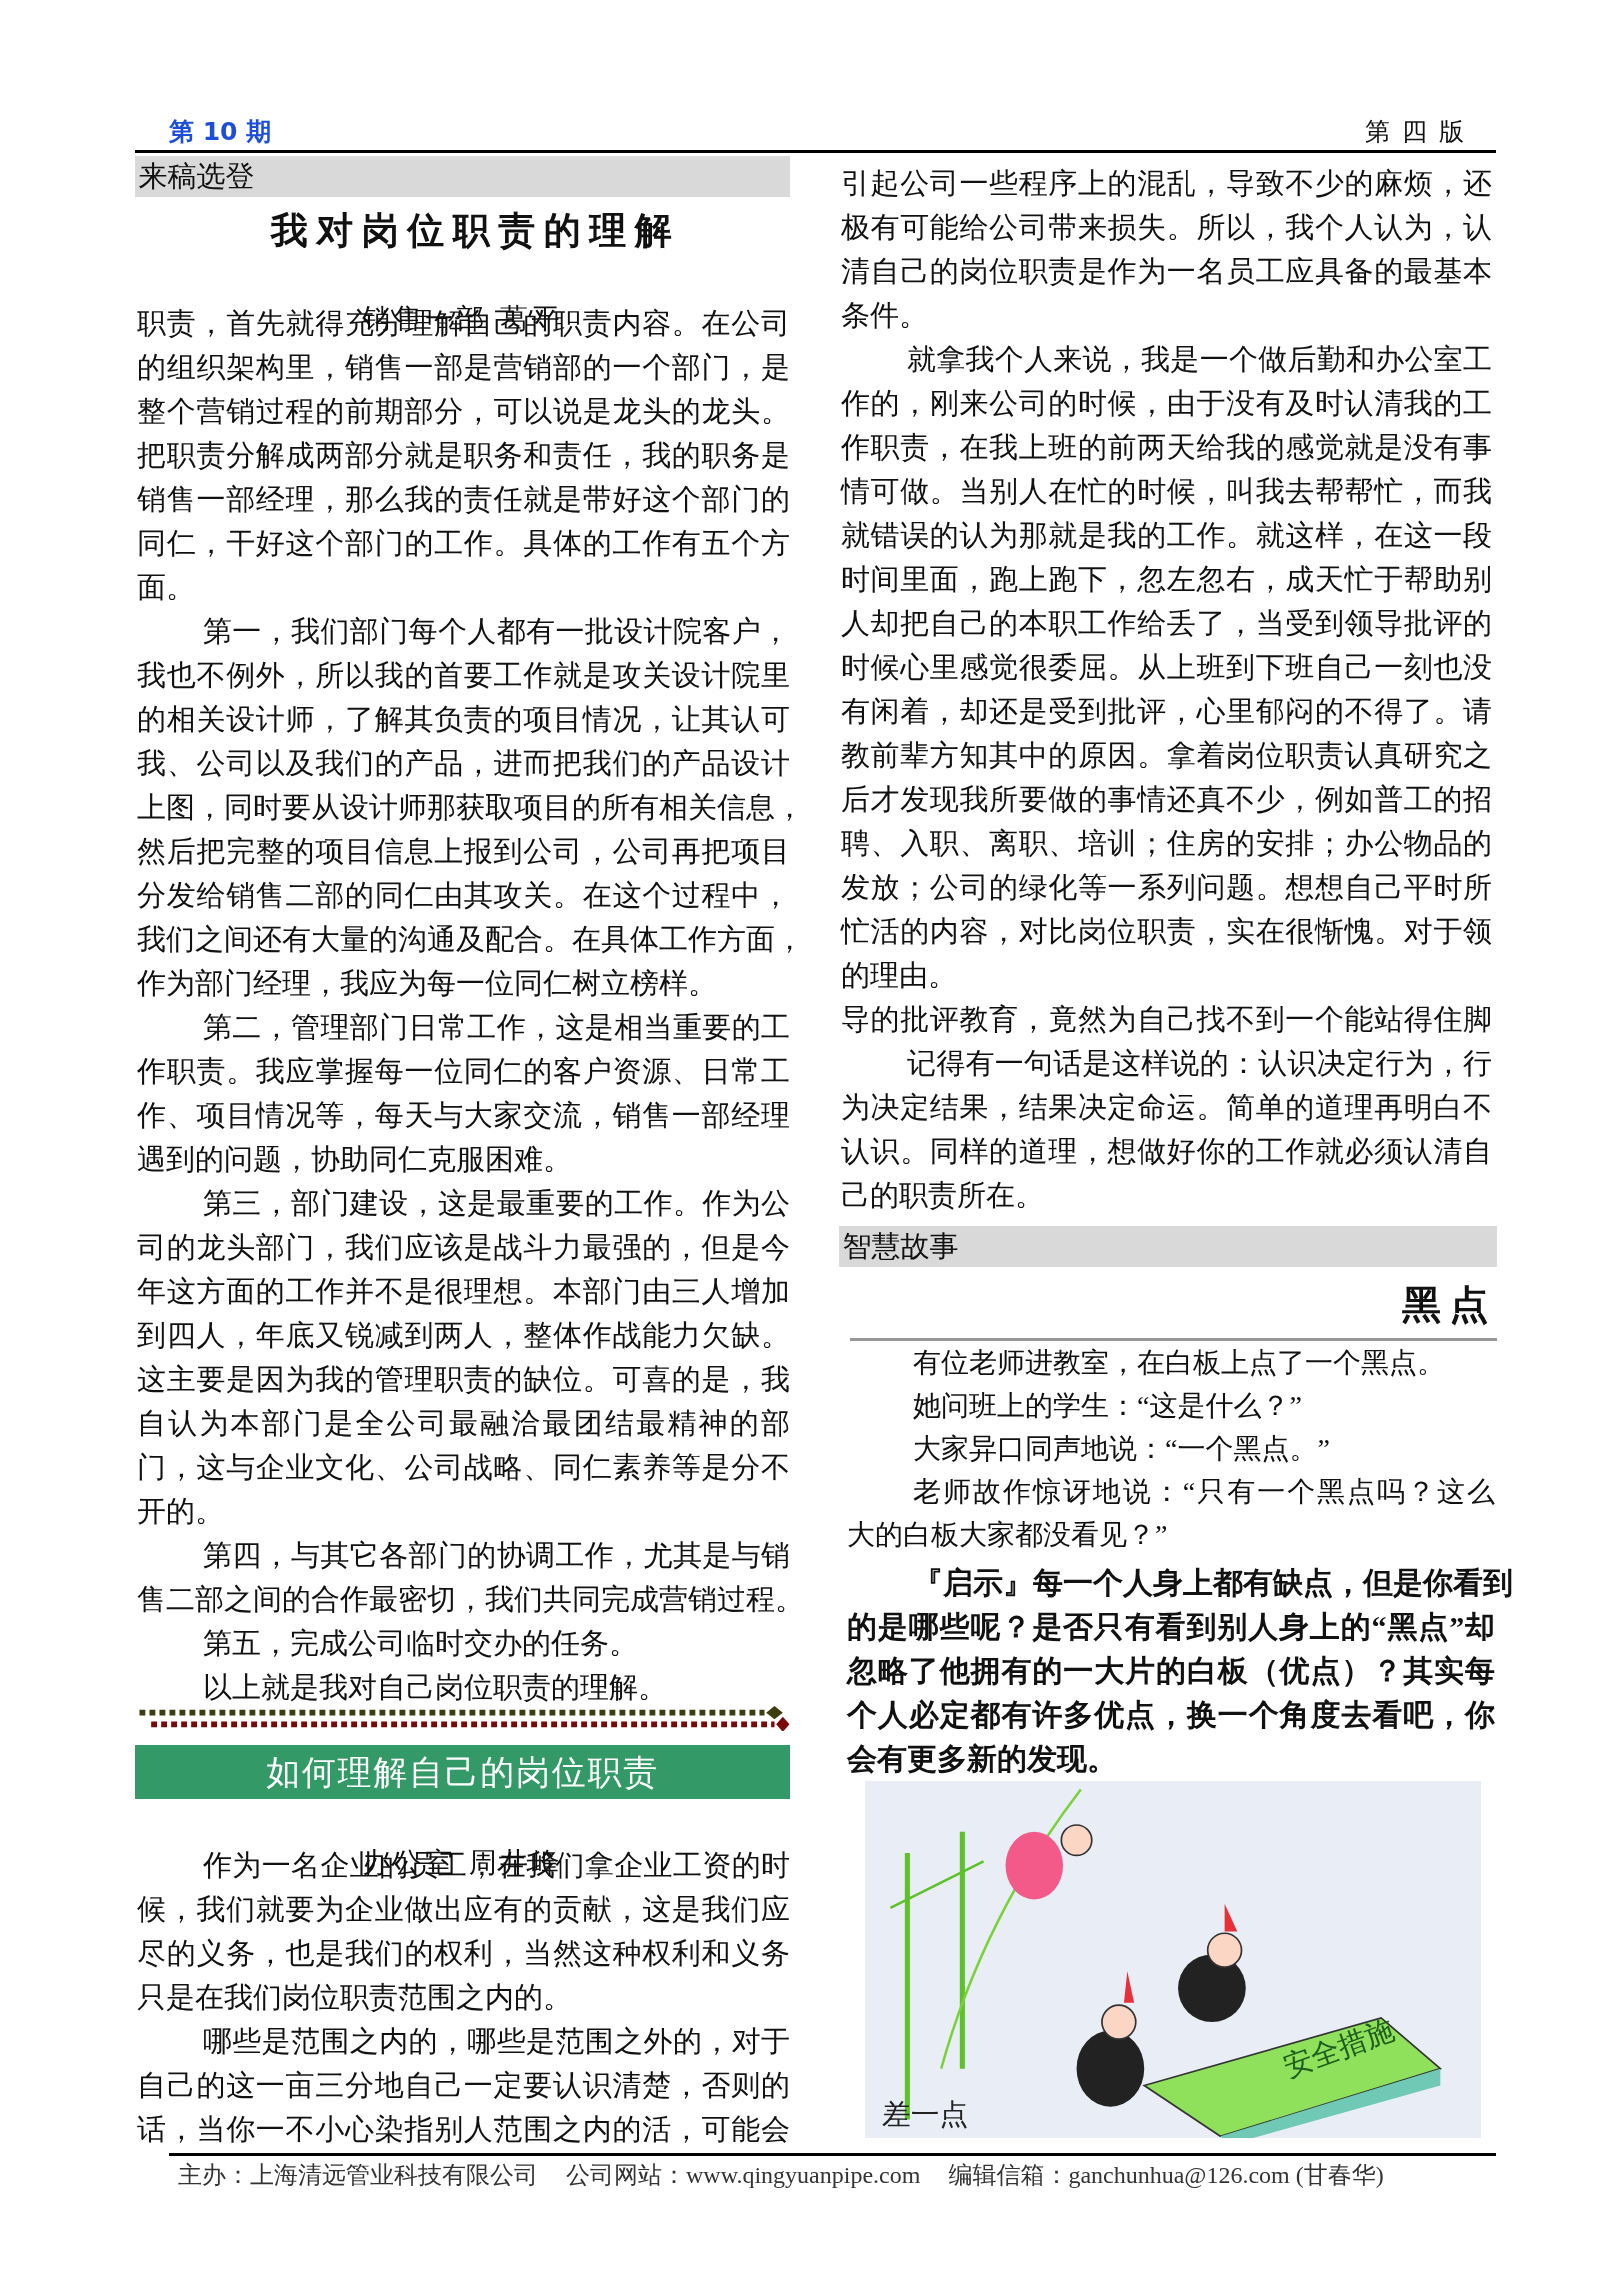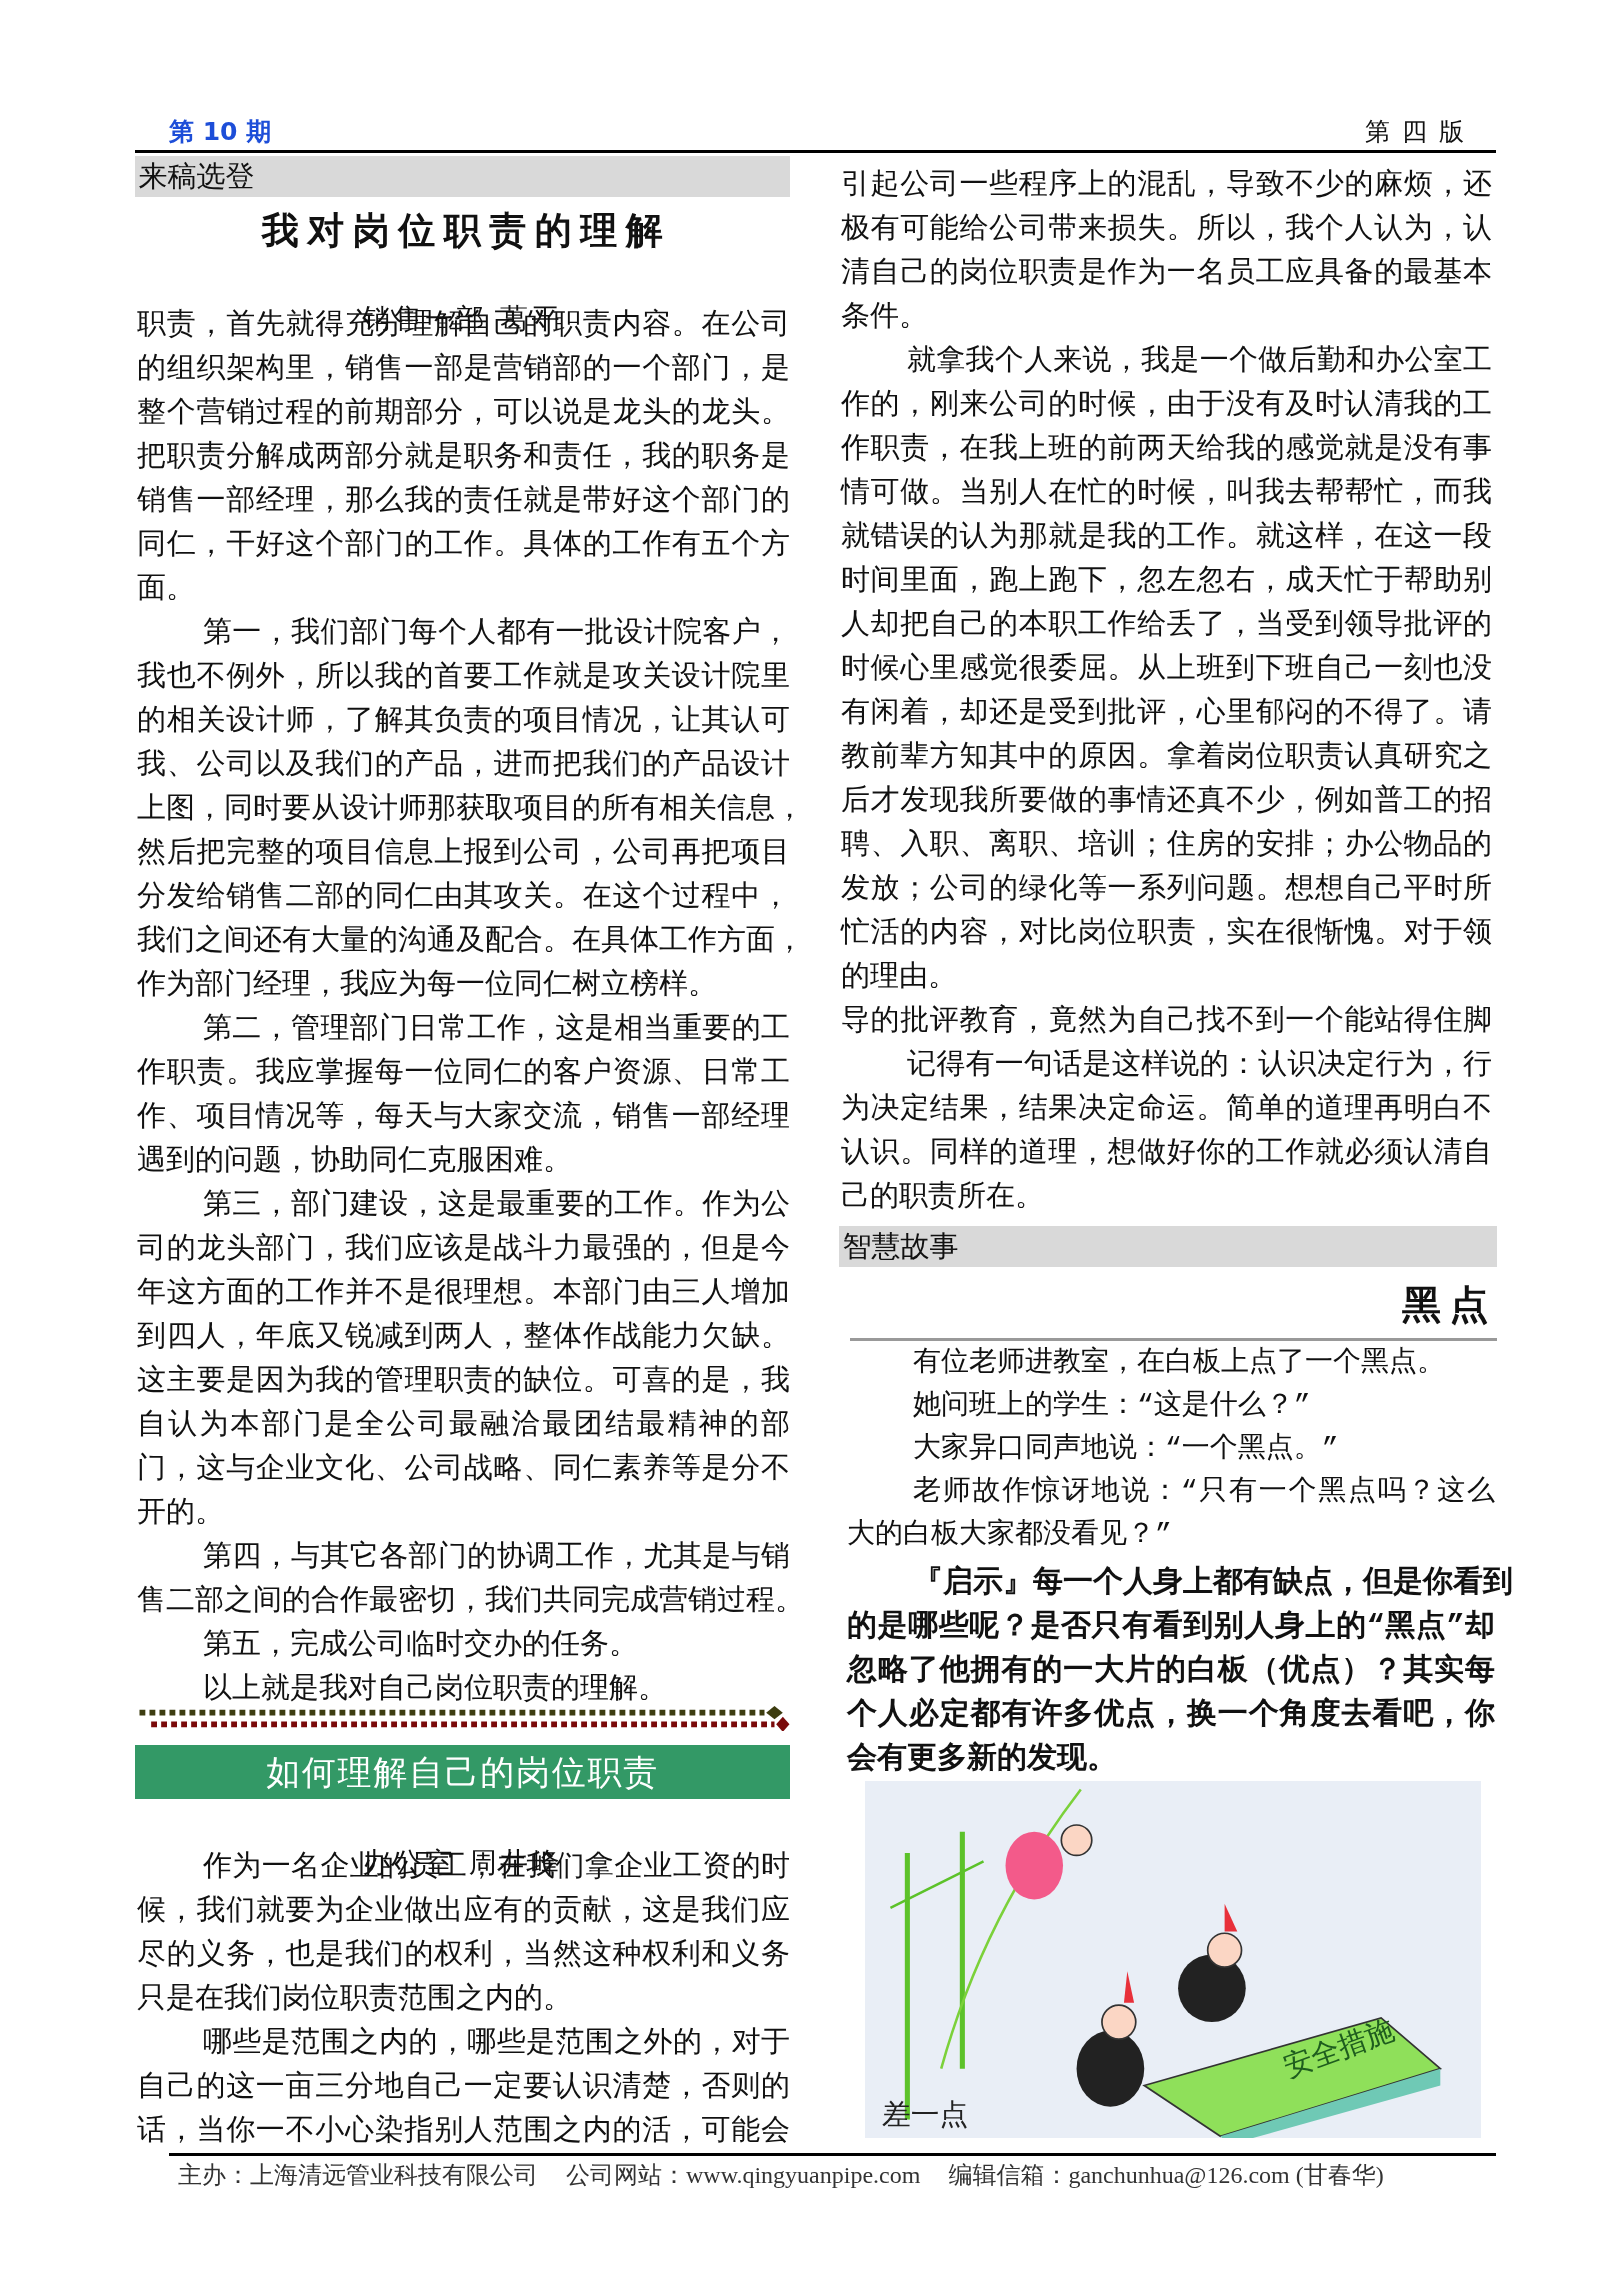--- a/index.html
+++ b/index.html
@@ -3,31 +3,31 @@
 <meta charset="utf-8">
 <style>
   * { margin:0; padding:0; box-sizing:border-box; }
   html, body { width:1623px; height:2295px; background:#ffffff; overflow:hidden; }
   body { position:relative; font-family:"DejaVu Serif","Liberation Serif",serif; color:#111; }
   .abs { position:absolute; }
   .issue { left:169px; top:115px; font-family:"DejaVu Sans","Liberation Sans",sans-serif; font-weight:bold; font-size:25px; color:#1d4ed8; }
   .edition { left:1365px; top:115px; font-family:"DejaVu Sans","Liberation Sans",sans-serif; font-size:25px; letter-spacing:12px; color:#111; }
   .rule-top { left:135px; top:150px; width:1361px; height:3.4px; background:#000; }
   .section-bar { background:#d9d9d9; height:41px; font-family:"DejaVu Sans","Liberation Sans",sans-serif; font-size:29px; line-height:41px; padding-left:3.4px; color:#111; }
-  .title1 { left:139px; width:655px; top:206px; text-align:center; font-family:"DejaVu Sans","Liberation Sans",sans-serif; font-weight:bold; font-size:37px; letter-spacing:8.5px; }
+  .title1 { left:148px; width:655px; top:206px; text-align:center; font-family:"DejaVu Sans","Liberation Sans",sans-serif; font-weight:bold; font-size:37px; letter-spacing:8.5px; }
   .byline { text-align:center; font-size:28px; letter-spacing:3.4px;margin-top:40px; }
   .col { font-size:29px; }
   .line { height:44px; line-height:44px; white-space:nowrap; text-align:justify; text-align-last:justify; }
   .line.end { text-align-last:left; }
   .line.indent { padding-left:66px; }
   .divider { left:135px; top:1706px; width:659px; height:25px; }
   .green-banner { left:135px; top:1745px; width:655px; height:54px; background:#339966; color:#fff; font-family:"DejaVu Sans","Liberation Sans",sans-serif; font-size:34px; line-height:54px; text-align:center; letter-spacing:1.7px; }
   .title2 { left:839px; top:1278px; width:658px; text-align:right; font-family:"DejaVu Sans","Liberation Sans",sans-serif; font-weight:bold; font-size:39px; letter-spacing:8.5px; }
   .gray-rule { left:850px; top:1338px; width:647px; height:3.4px; background:#999; }
-  .story { font-family:Liberation Mono, monospace; font-size:28px; }
+  .story { font-family:Liberation Serif, serif; font-size:28px; }
   .story .line { height:43px; line-height:43px; }
   .story .bold { font-weight:bold; font-size:30px; height:44px; line-height:44px; }
   .illustration { left:865px; top:1781px; width:616px; height:357px; background:#e8edf5; overflow:hidden; }
   .rule-bottom { left:169px; top:2153px; width:1327px; height:2.5px; background:#000; }
   .footer { left:178px; top:2159px; font-family:"Liberation Serif","DejaVu Serif",serif; font-size:24px; color:#333; white-space:nowrap; }
   .footer span { margin-right:22px; }
 </style>
 </head>
 <body>
 

